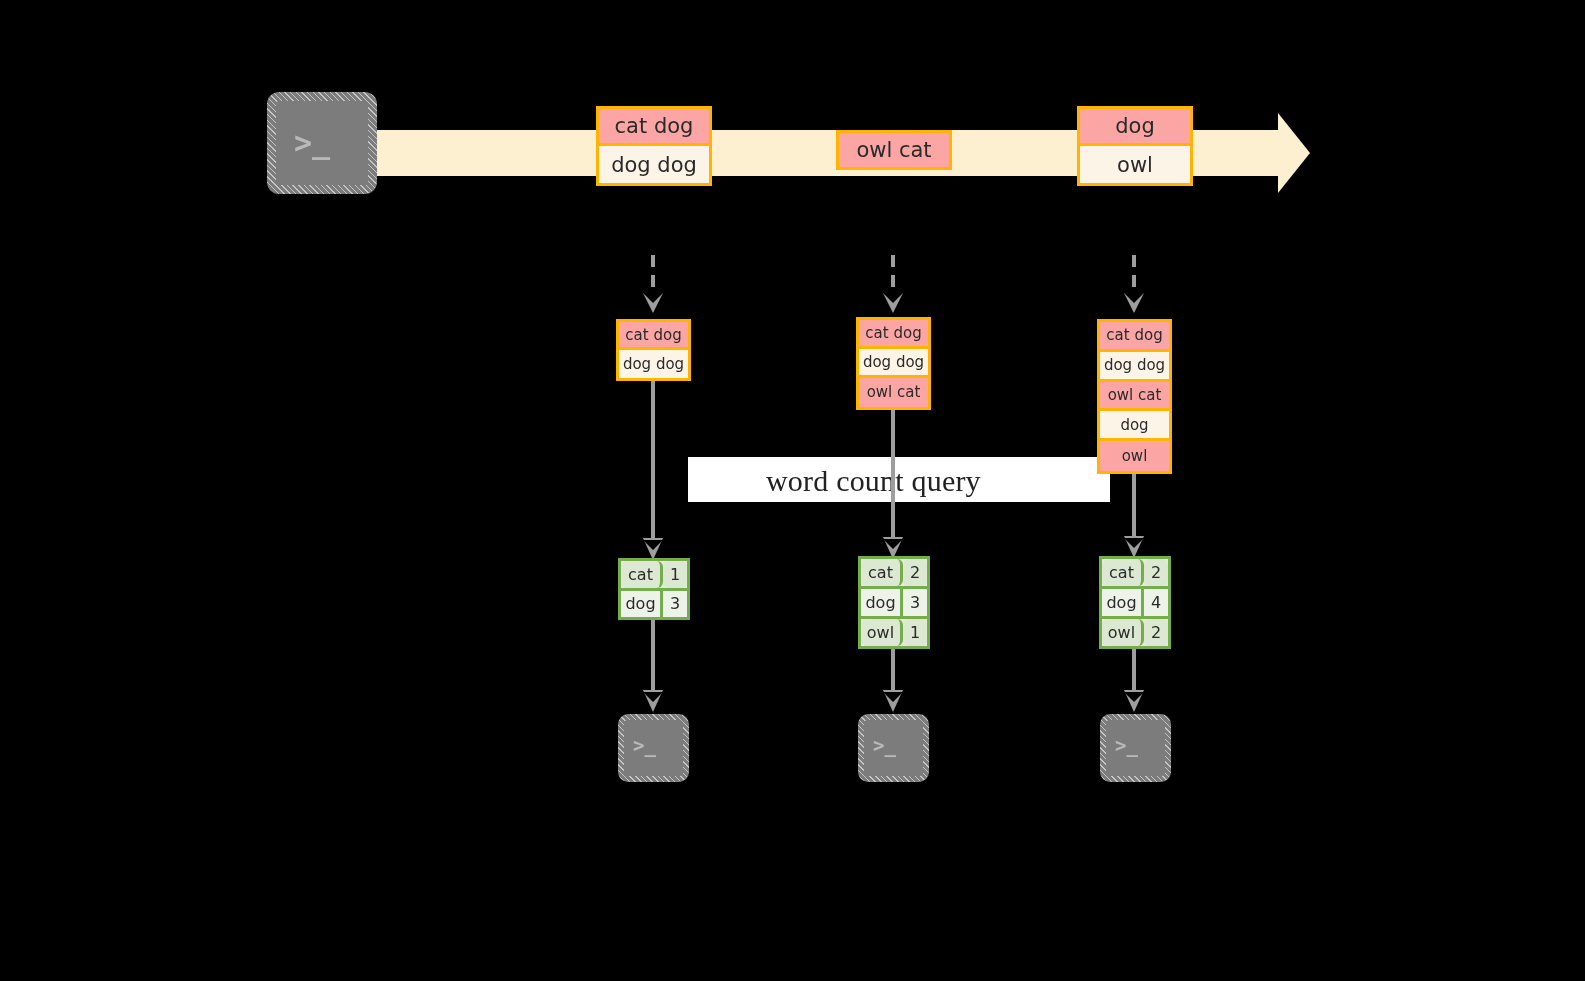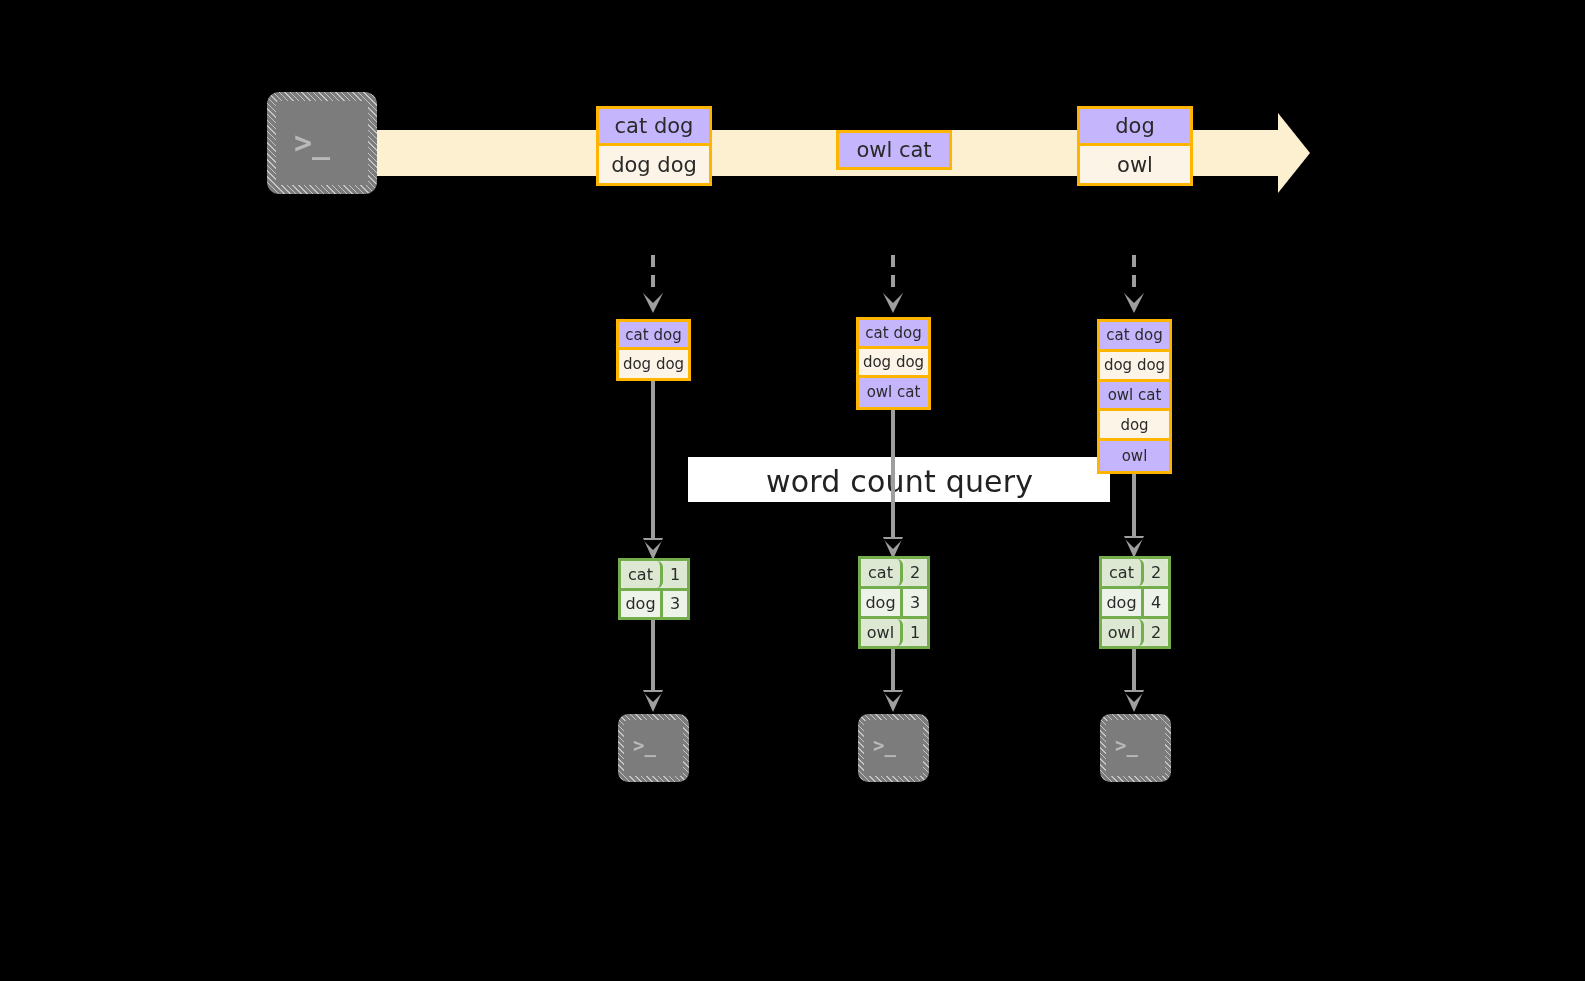--- a/index.html
+++ b/index.html
@@ -22,20 +22,21 @@
     position: absolute;
     background: #ffffff;
   }
   .query-label {
     position: absolute;
     color: #222222;
     font-size: 30px;
     font-weight: 400;
     white-space: nowrap;
     letter-spacing: 0.2px;
+    font-family: Liberation Serif, serif;
   }
 
   
   .stream-band {
     position: absolute;
     background: #fdf0d0;
   }
   .stream-head {
     position: absolute;
     width: 0; height: 0;
@@ -91,21 +92,21 @@
   .msgbox .cell {
     border-bottom: 3px solid #ffb400;
     display: flex;
     align-items: center;
     justify-content: center;
     color: #2a2a2a;
     white-space: nowrap;
     overflow: hidden;
   }
   .msgbox .cell:last-child { border-bottom: none; }
-  .msgbox .cell.dark  { background: #c4b5fd; }
+  .msgbox .cell.dark  { background: #fca5a5; }
   .msgbox .cell.light { background: #fdf4e8; }
 
   
   .restable {
     position: absolute;
     border: 3px solid #74ae4c;
     background: #e2ecd9;
     display: flex;
     flex-direction: column;
   }

